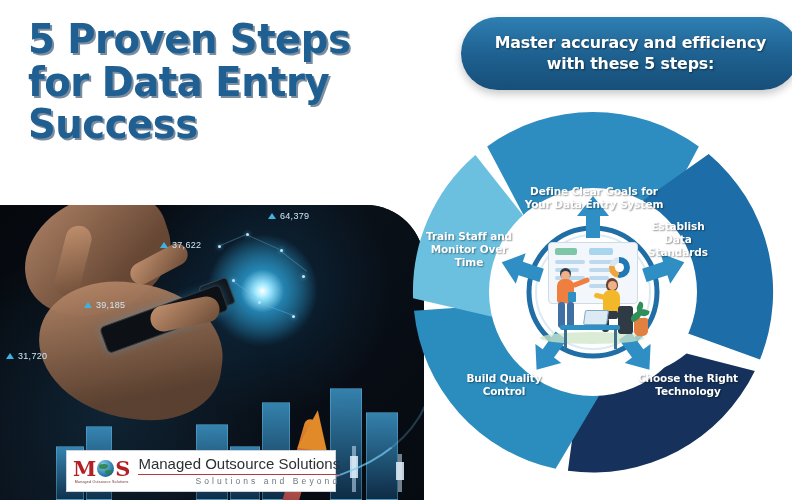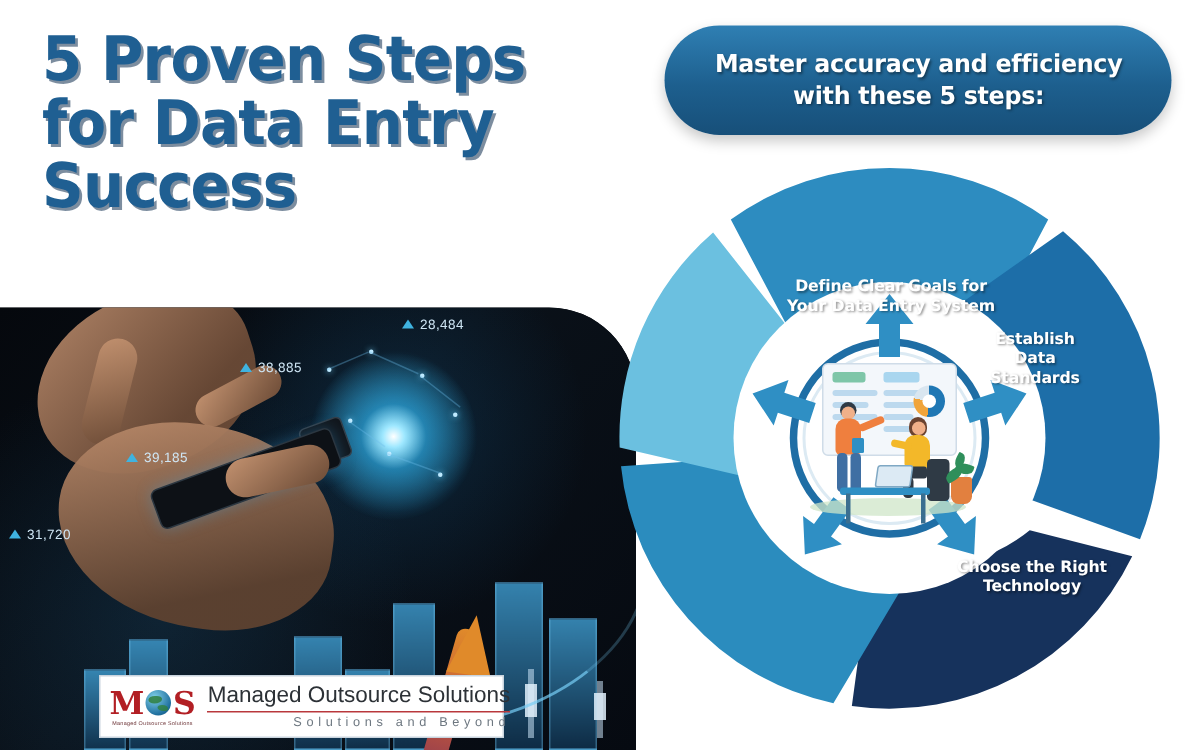--- a/index.html
+++ b/index.html
@@ -100,21 +100,21 @@
     border-radius:45% 55% 40% 60%;opacity:.8;}
   .logo-sub{font-size:3.6px;color:#6b3134;letter-spacing:.2px;margin-top:1px;white-space:nowrap;
     font-family:"Liberation Sans", sans-serif;}
   .logo-text{display:flex;flex-direction:column;justify-content:center;}
   .logo-name{font-family:"Liberation Sans", sans-serif;font-size:15px;color:#2c3136;line-height:1.05;white-space:nowrap;}
   .logo-rule{height:1px;background:#b9383c;margin:2px 0 1px 0;}
   .logo-tag{font-size:8.5px;color:#6d7780;letter-spacing:3.1px;text-align:right;white-space:nowrap;}
 
   
   .banner{
-    position:absolute;left:443px;top:17px;width:338px;height:73px;
+    position:absolute;left:461px;top:17px;width:338px;height:73px;
     border-radius:40px;
     background:linear-gradient(180deg,#2f7fb3 0%,#1d5f8e 55%,#174f79 100%);
     box-shadow:0 4px 9px rgba(0,0,0,.22);
     display:flex;align-items:center;justify-content:center;
   }
   .banner-text{
     color:#ffffff;font-family:"DejaVu Sans", sans-serif;font-weight:bold;
     font-size:16.5px;line-height:1.22;text-align:center;letter-spacing:-.2px;
     text-shadow:1px 1px 2px rgba(0,0,0,.45);
     transform:scaleX(.96);white-space:pre-line;
@@ -122,21 +122,21 @@
 
   
   .wheel{position:absolute;left:391px;top:108px;width:404px;height:368px;}
   .wheel svg{position:absolute;left:0;top:0;}
   .seg-label{
     position:absolute;color:#ffffff;font-family:"DejaVu Sans", sans-serif;font-weight:bold;
     font-size:10.5px;line-height:1.22;text-align:center;letter-spacing:-.1px;
     text-shadow:1px 1px 1.6px rgba(0,0,0,.42);white-space:pre-line;pointer-events:none;
   }
   .lbl-goals{left:113px;top:33px;width:180px;margin-top:44px;}
-  .lbl-standards{left:240px;top:112px;width:118px;}
+  .lbl-standards{left:228px;top:112px;width:118px;}
   .lbl-tech{left:232px;top:264px;width:130px;}
   .lbl-quality{left:48px;top:264px;width:130px;}
   .lbl-train{left:18px;top:122px;width:120px;}
 
   
   .center-art{position:absolute;left:141px;top:126px;width:122px;height:116px;}
   .art-wall{position:absolute;left:16px;top:8px;width:88px;height:60px;background:#f3f7fb;
     border:1.5px solid #cfdce8;border-radius:4px;}
   .art-row{position:absolute;height:4px;border-radius:2px;background:#bcd9ee;}
   .art-chip{position:absolute;border-radius:2px;}
@@ -224,24 +224,24 @@
     <div class="phone"></div>
     <div class="finger f3"></div>
 
     <div class="datalabel" style="left:6px;top:112px;margin-top:34px;">
       <span class="tri"></span><span>31,720</span>
     </div>
     <div class="datalabel" style="left:84px;top:95px;">
       <span class="tri"></span><span>39,185</span>
     </div>
     <div class="datalabel" style="left:160px;top:35px;">
-      <span class="tri"></span><span>38,885</span>
+      <span class="tri"></span><span>37,622</span>
     </div>
     <div class="datalabel" style="left:268px;top:6px;">
-      <span class="tri"></span><span>28,484</span>
+      <span class="tri"></span><span>64,379</span>
     </div>
 
   </div>
 
   <div class="logo-bar">
     <div class="logo-mark">
       <div class="logo-mos">
         <span>M</span>
         <span class="globe"></span>
         <span>S</span>
@@ -332,15 +332,20 @@
       <div class="leaf" style="right:9px;bottom:40px;width:10px;height:6px;transform:rotate(-62deg);"></div>
     </div>
 
     <div class="seg-label lbl-goals">Define Clear Goals for
 Your Data Entry System</div>
     <div class="seg-label lbl-standards">Establish
 Data
 Standards</div>
     <div class="seg-label lbl-tech">Choose the Right
 Technology</div>
+    <div class="seg-label lbl-quality">Build Quality
+Control</div>
+    <div class="seg-label lbl-train">Train Staff and
+Monitor Over
+Time</div>
   </div>
 
 </div>
 
 </body></html>

